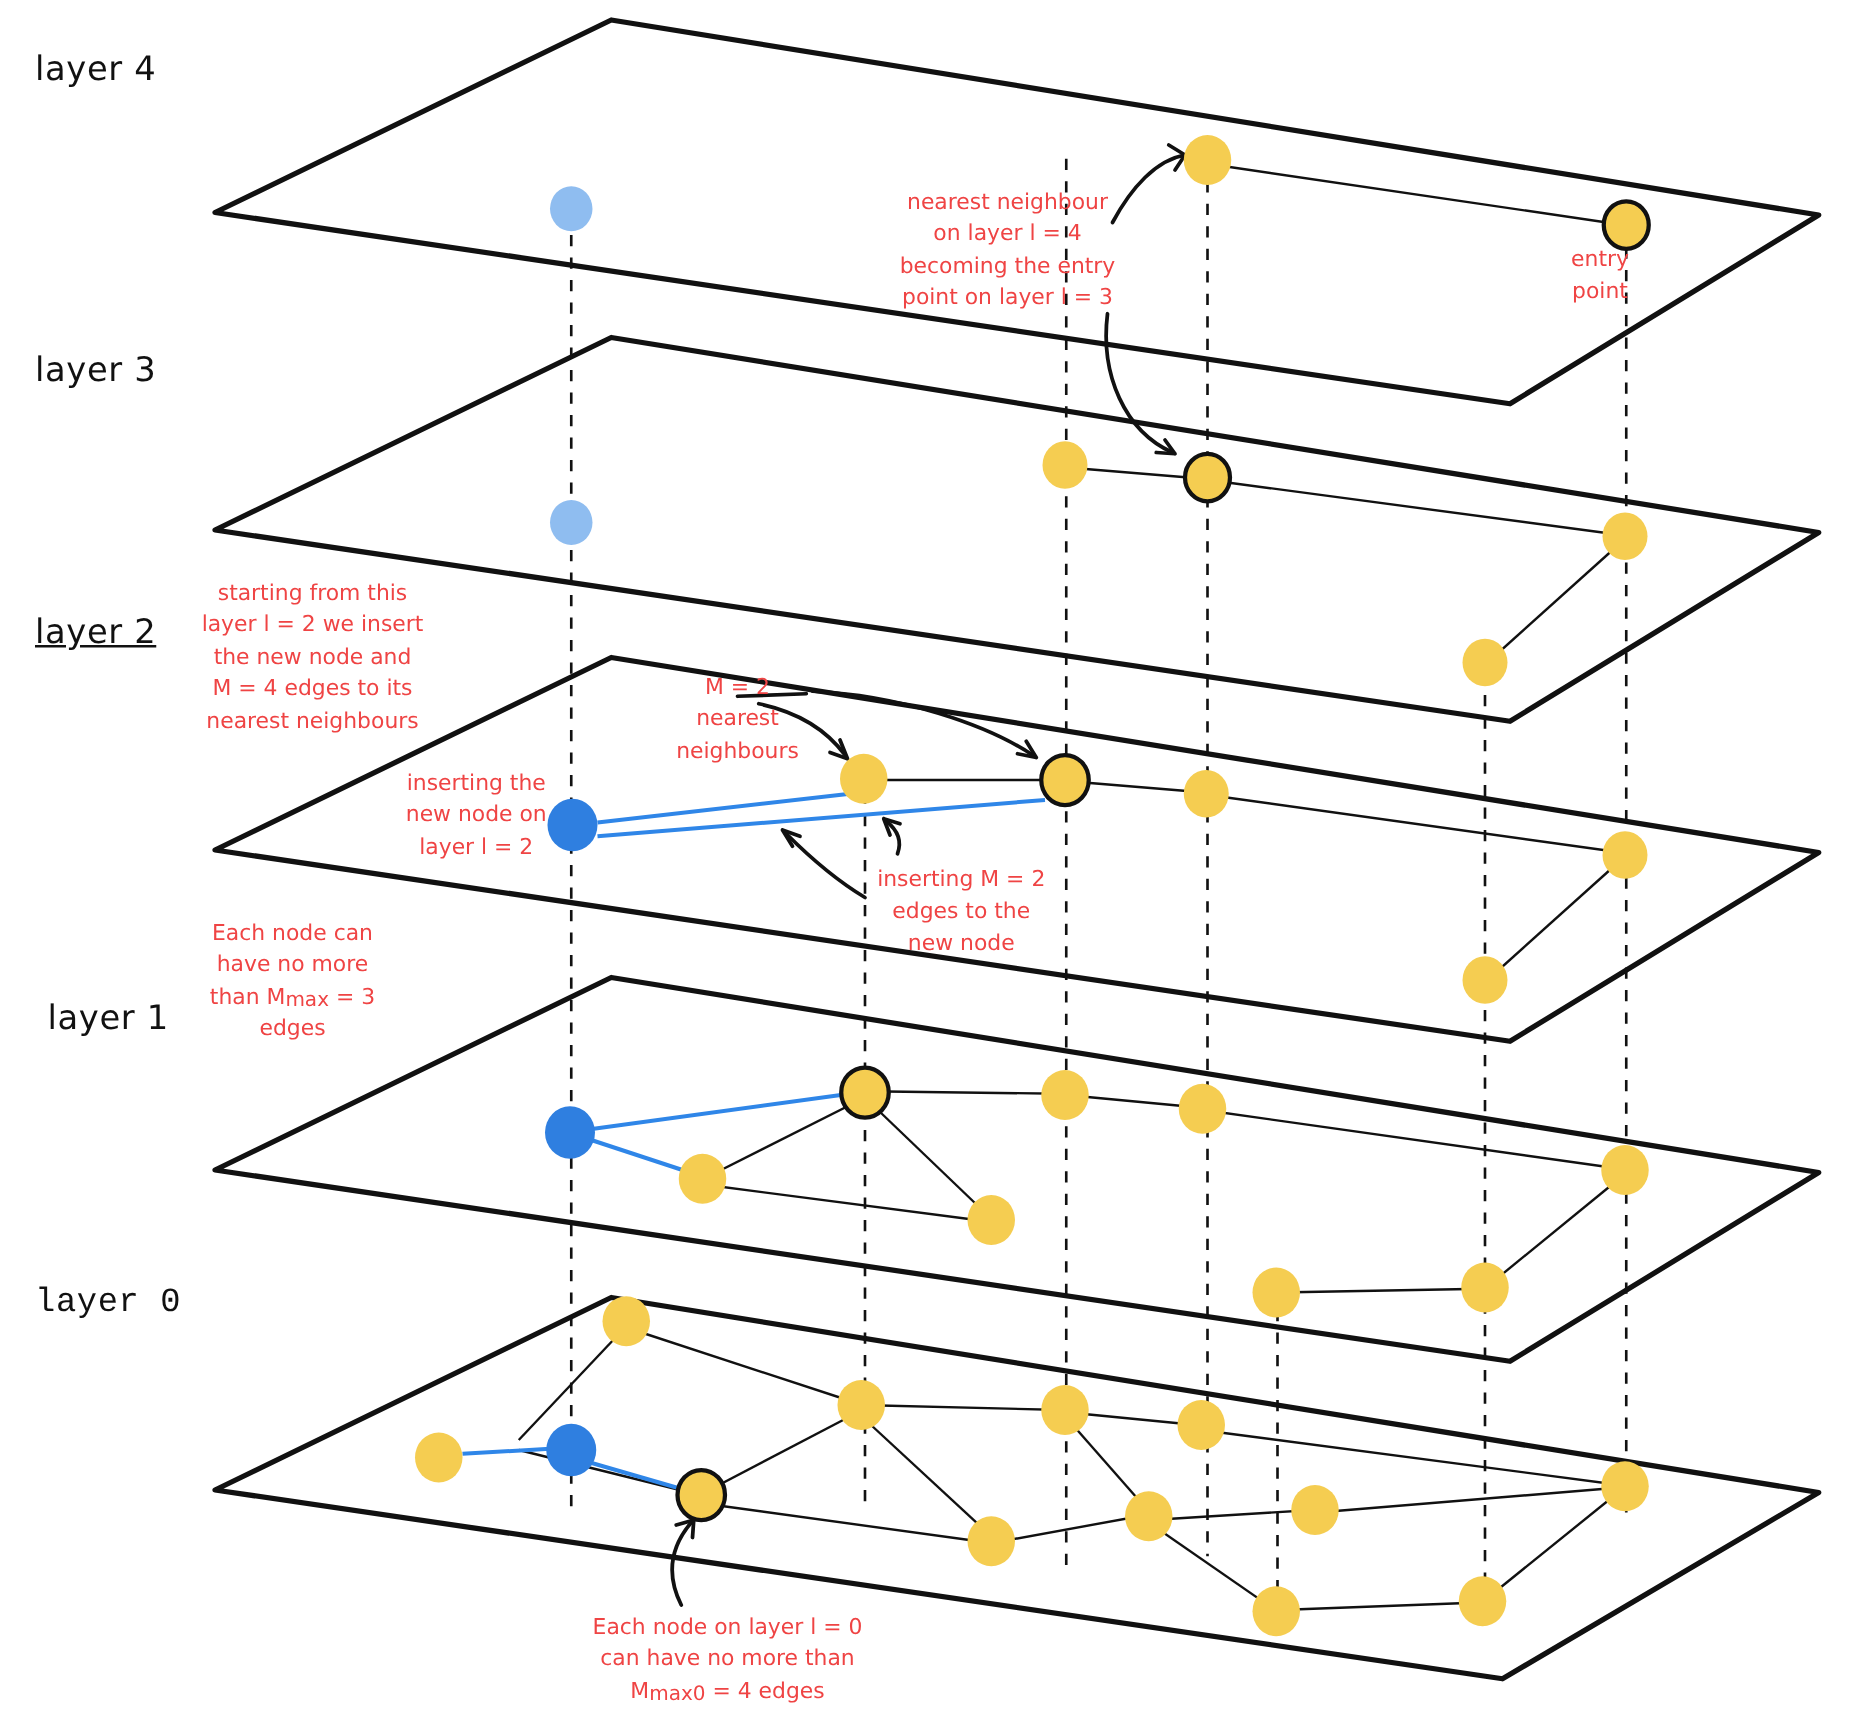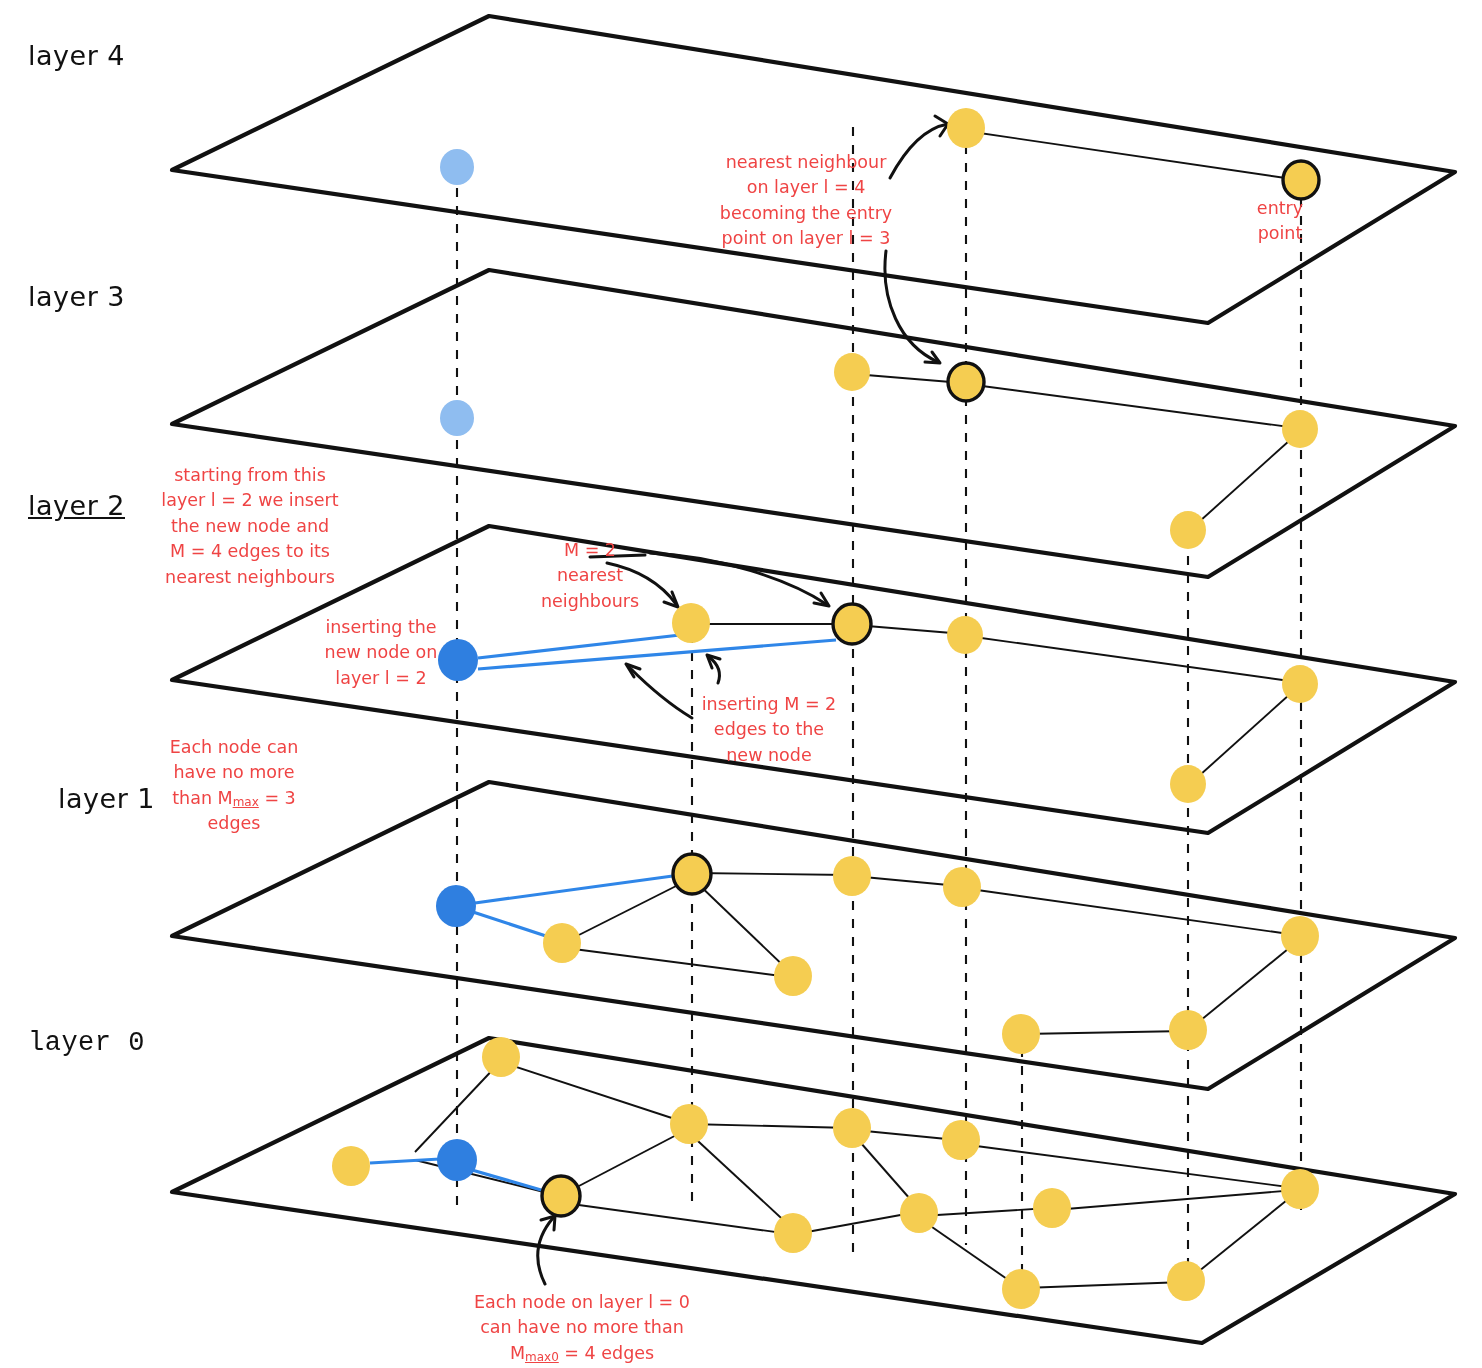--- a/index.html
+++ b/index.html
@@ -2,21 +2,21 @@
 <html><head>
 <meta charset="utf-8">
 <style>
   html,body{margin:0;padding:0;background:#ffffff;}
   body{width:1482px;height:1368px;position:relative;overflow:hidden;
        font-family:"DejaVu Sans","Liberation Sans",sans-serif;}
   #stage{position:absolute;left:0;top:0;width:1482px;height:1368px;}
   svg#canvas{position:absolute;left:0;top:0;width:1482px;height:1368px;}
   .layer-label{position:absolute;font-size:27px;color:#111;letter-spacing:.5px;white-space:nowrap;}
   .anno{position:absolute;font-size:17.5px;line-height:1.45;color:#ef4444;text-align:center;white-space:pre-line;}
-  .sub{font-size:12px;vertical-align:-2px;text-decoration:underline;}
+  .sub{font-size:16px;vertical-align:-2px;}
 </style>
 </head>
 <body>
 
 <div id="stage">
   <svg id="canvas" viewBox="0 0 1482 1368">
     <g id="g-planes">
         <polygon points="172,170 489,16 1455,172 1208,323" fill="none" stroke="#111111" stroke-width="4.2" stroke-linejoin="round"></polygon>
         <polygon points="172,424 489,270 1455,426 1208,577" fill="none" stroke="#111111" stroke-width="4.2" stroke-linejoin="round"></polygon>
         <polygon points="172,680 489,526 1455,682 1208,833" fill="none" stroke="#111111" stroke-width="4.2" stroke-linejoin="round"></polygon>
@@ -127,21 +127,21 @@
         <ellipse cx="1052" cy="1208" rx="19" ry="20" fill="#f5cd51" stroke="none" stroke-width="0"></ellipse>
         <ellipse cx="1300" cy="1189" rx="19" ry="20" fill="#f5cd51" stroke="none" stroke-width="0"></ellipse>
         <ellipse cx="1021" cy="1289" rx="19" ry="20" fill="#f5cd51" stroke="none" stroke-width="0"></ellipse>
         <ellipse cx="1186" cy="1281" rx="19" ry="20" fill="#f5cd51" stroke="none" stroke-width="0"></ellipse>
       </g>
   </svg>
   <div id="labels">
       <div class="layer-label" style="left: 28px; top: 40px;">layer 4</div>
       <div class="layer-label" style="left: 28px; top: 281px;">layer 3</div>
       <div class="layer-label" style="left: 28px; top: 490px; text-decoration: underline;">layer 2</div>
-      <div class="layer-label" style="left: 38px; top: 783px; margin-left: 20px;">layer 1</div>
+      <div class="layer-label" style="left: 38px; top: 799px;">layer 1</div>
       <div class="layer-label" style="left: 28px; top: 1028px; font-family: Liberation Mono, monospace;">layer 0</div>
     </div>
   <div id="annos">
       <div class="anno" style="left: 716px; top: 150px; width: 180px;">nearest neighbour
 on layer l = 4
 becoming the  entry
 point on layer l = 3</div>
       <div class="anno" style="left: 1235px; top: 196px; width: 90px;">entry
 point</div>
       <div class="anno" style="left: 152px; top: 463px; width: 196px;">starting from this

